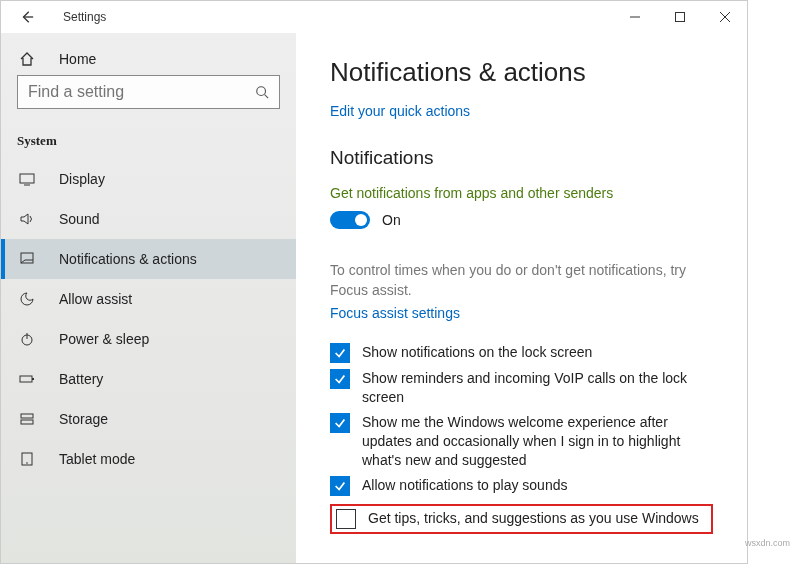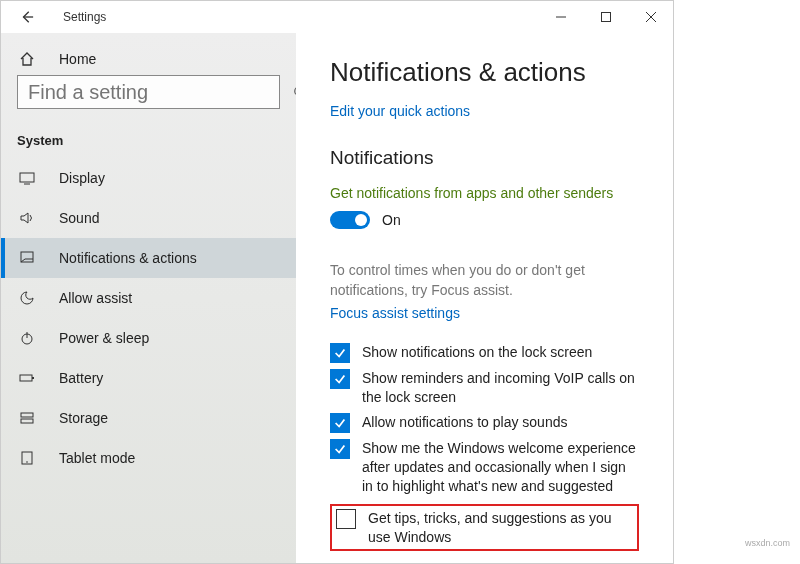--- a/index.html
+++ b/index.html
@@ -1,31 +1,31 @@
 <!DOCTYPE html>
 <html><head>
 <meta charset="utf-8">
 <style>
 * { margin: 0; padding: 0; box-sizing: border-box; font-family: "Segoe UI", sans-serif; }
 body { background: #fff; width: 800px; height: 564px; overflow: hidden; position: relative; }
-.window { width: 674px; height: 564px; display: flex; flex-direction: column; border: 1px solid #ccc; }
+.window { width: 748px; height: 564px; display: flex; flex-direction: column; border: 1px solid #ccc; }
 .titlebar { height: 32px; display: flex; align-items: center; padding-left: 10px; }
 .titlebar .back { width: 32px; height: 32px; display: flex; align-items: center; justify-content: center; cursor: pointer; }
 .titlebar .title { padding-left: 20px; font-size: 12px; color: #333; }
 .titlebar .spacer { flex: 1; }
 .titlebar .winbtn { width: 45px; height: 32px; display: flex; align-items: center; justify-content: center; cursor: pointer; }
 .body { flex: 1; display: flex; overflow: hidden; }
 .sidebar { width: 295px; background: #e6e6e6; background: linear-gradient(180deg, #eee 0%, #e2e4e0 100%); padding: 10px 0 0 0; overflow-y: auto; }
 .sidebar .home-row { display: flex; align-items: center; padding: 8px 16px; cursor: pointer; font-size: 14px; color: #222; }
 .sidebar .home-row .icon { width: 20px; margin-right: 22px; display:flex; align-items:center; justify-content:center; }
 .search-wrap { padding: 0 16px 10px 16px; }
 .search-box { width: 100%; height: 34px; border: 1px solid #888; background: #fdfdfd; display: flex; align-items: center; padding: 0 10px; }
-.search-box input { flex: 1; border: none; outline: none; background: transparent; font-size: 20px; color: #8b5cf6; }
+.search-box input { flex: 1; border: none; outline: none; background: transparent; font-size: 16px; color: #8b5cf6; }
 .search-box .icon { color: #555; }
-.section-header { padding: 14px 16px 10px 16px; font-size: 13px; font-weight: 600; color: #222; }
+.section-header { padding: 14px 16px 10px 16px; font-size: 13px; font-weight: 600; color: #222; font-family: Liberation Serif, serif; }
 .nav-item { display: flex; align-items: center; padding: 12px 16px; font-size: 14px; color: #222; cursor: pointer; position: relative; }
 .nav-item.active { background: #cfd6d9; }
 .nav-item.active::before { content: ""; position: absolute; left: 0; top: 0; bottom: 0; width: 4px; background: #0078d7; }
 .nav-item .icon { width: 20px; margin-right: 22px; display:flex; align-items:center; justify-content:center; color:#333; }
 .content { flex: 1; padding: 24px 34px 10px 34px; overflow-y: auto; color: #222; }
 .content h1 { font-weight: 400; font-size: 26px; margin-bottom: 14px; }
 .content .link { color: #0067c0; font-size: 14px; cursor: pointer; display: inline-block; margin-bottom: 28px; }
 .content h2 { font-weight: 400; font-size: 19px; margin-bottom: 16px; }
 .content .desc { font-size: 14px; margin-bottom: 10px; color: #4d7c0f; }
 .toggle-row { display: flex; align-items: center; margin-bottom: 32px; }
@@ -201,29 +201,29 @@
               </svg>
             </div>
           <span class="label">Show reminders and incoming VoIP calls on the lock screen</span>
         </div>
         <div class="check-row">
           <div class="cb checked">
               <svg width="14" height="14" viewBox="0 0 16 16">
                 <path d="M3 8 L7 12 L13 4" stroke="#fff" stroke-width="2" fill="none"></path>
               </svg>
             </div>
+          <span class="label">Show me the Windows welcome experience after updates and occasionally when I sign in to highlight what's new and suggested</span>
+        </div>
+        <div class="check-row">
+          <div class="cb checked">
+              <svg width="14" height="14" viewBox="0 0 16 16">
+                <path d="M3 8 L7 12 L13 4" stroke="#fff" stroke-width="2" fill="none"></path>
+              </svg>
+            </div>
           <span class="label">Allow notifications to play sounds</span>
-        </div>
-        <div class="check-row">
-          <div class="cb checked">
-              <svg width="14" height="14" viewBox="0 0 16 16">
-                <path d="M3 8 L7 12 L13 4" stroke="#fff" stroke-width="2" fill="none"></path>
-              </svg>
-            </div>
-          <span class="label">Show me the Windows welcome experience after updates and occasionally when I sign in to highlight what's new and suggested</span>
         </div>
         <div class="highlight-box">
           <div class="check-row">
             <div class="cb"></div>
             <span class="label">Get tips, tricks, and suggestions as you use Windows</span>
           </div>
         </div>
       </div>
     </div>
   </div>

